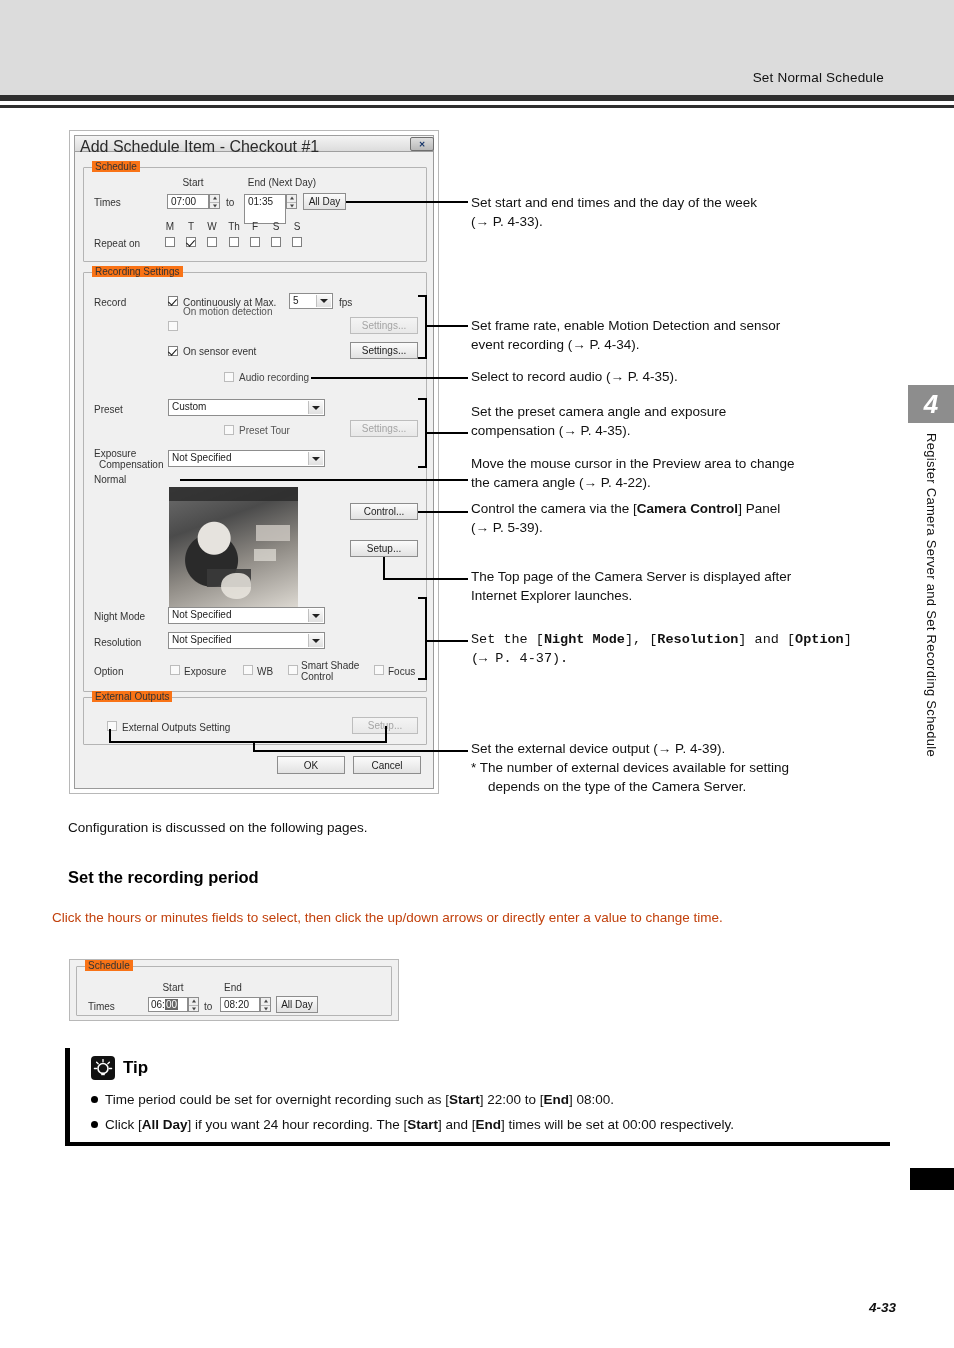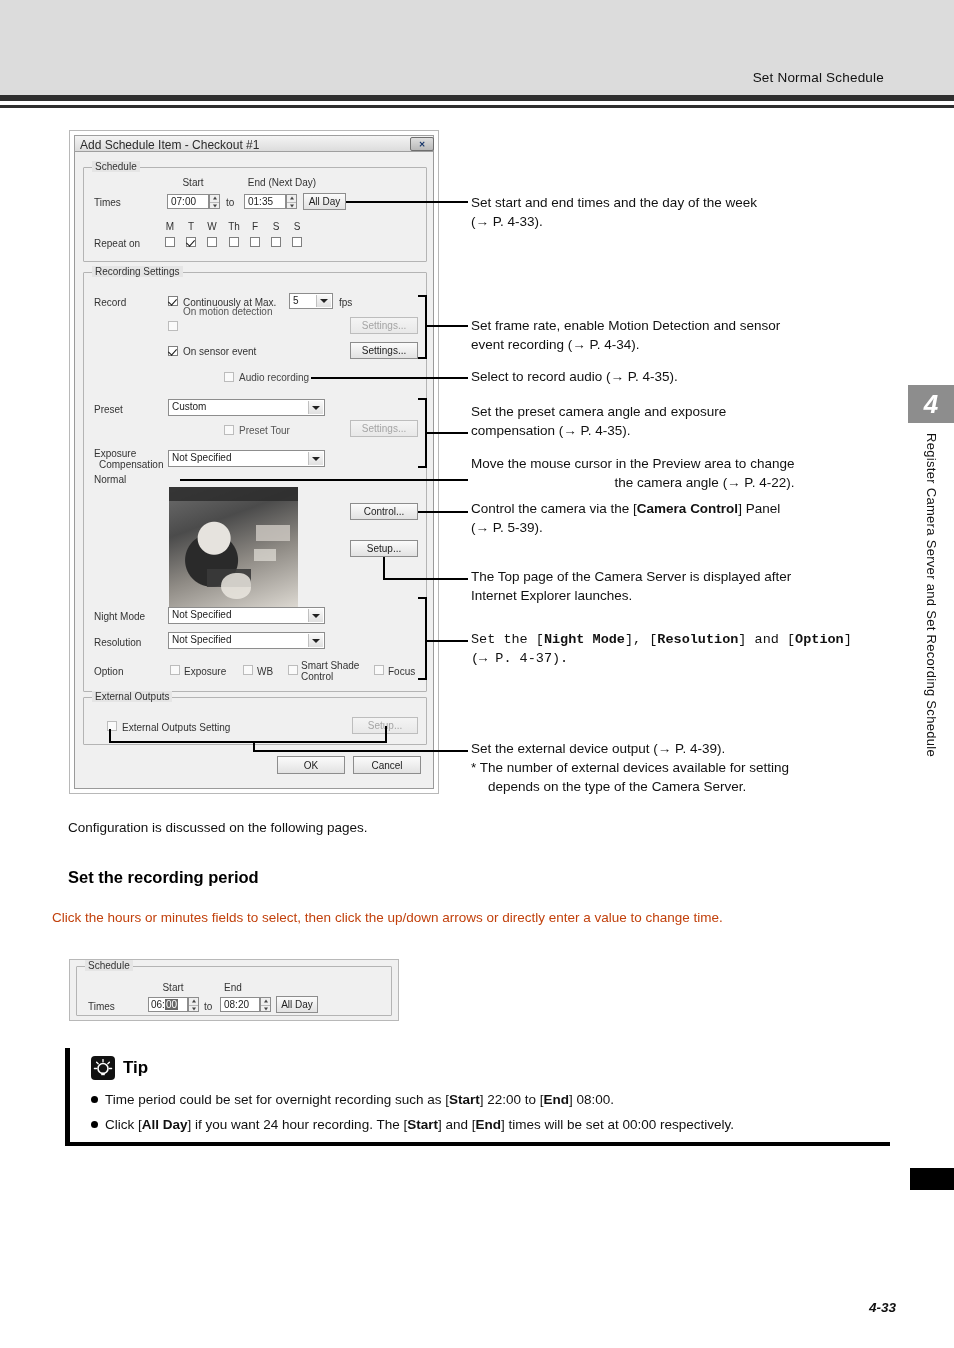--- a/index.html
+++ b/index.html
@@ -26,21 +26,21 @@
   #page-number{position:absolute;right:58px;top:1300px;font-size:13.5px;font-weight:bold;font-style:italic;color:#111;}
 
   
   #dialog-shot{position:absolute;left:69px;top:130px;width:370px;height:664px;background:#ffffff;
        border:1px solid #b8b8b8;box-sizing:border-box;}
   .dlg-inner{position:absolute;left:4px;top:4px;right:4px;bottom:4px;background:#f0f0f0;border:1px solid #9a9a9a;}
   #dlg-titlebar{position:absolute;left:0;top:0;right:0;height:18px;
        background:linear-gradient(#f4f4f4,#dedede);border-bottom:1px solid #c3c3c3;}
 
   .group{position:absolute;border:1px solid #b4b4b4;border-radius:1px;}
-  .group-title{position:absolute;top:-7px;left:8px;background:#e5e5e5;padding:0 3px;font-size:10px;color:#333;}
+  .group-title{position:absolute;top:-7px;left:8px;background:#f97316;padding:0 3px;font-size:10px;color:#333;}
 
   .lbl{position:absolute;font-size:10px;color:#333;white-space:nowrap;}
   .lbl-c{position:absolute;font-size:10px;color:#333;text-align:center;}
 
   .tfield{position:absolute;background:#fff;border:1px solid #8d8d8d;box-sizing:border-box;
        font-size:10px;color:#222;padding:1px 3px;}
   .spin{position:absolute;width:11px;border:1px solid #8d8d8d;box-sizing:border-box;background:#efefef;}
   .spin i{display:block;height:50%;position:relative;}
   .spin i:first-child{border-bottom:1px solid #b9b9b9;}
   .spin i:after{content:"";position:absolute;left:50%;top:50%;transform:translate(-50%,-50%);
@@ -118,37 +118,37 @@
   <div id="side-tab-num">4</div>
   <div id="side-tab-text">Register Camera Server and Set Recording Schedule</div>
 </div>
 <div id="corner-mark"></div>
 
 <div id="dialog-shot">
   <div class="dlg-inner"></div>
 </div>
 
 <div id="dlg-titlebar" style="position:absolute;left:74px;top:135px;width:360px;height:17px;background:linear-gradient(#f4f4f4,#dcdcdc);border:1px solid #9f9f9f;box-sizing:border-box;"></div>
-<div style="position:absolute;left:80px;top:138px;font-size:12px;color:#2b2b2b;">Add Schedule Item - Checkout #1</div>
+<div style="position:absolute;left:80px;top:138px;font-size:16px;color:#2b2b2b;">Add Schedule Item - Checkout #1</div>
 <div style="position:absolute;left:410px;top:137px;width:22px;height:12px;background:linear-gradient(#dedede,#b9b9b9);border:1px solid #6f6f6f;border-radius:2px;display:flex;align-items:center;justify-content:center;font-size:8px;color:#16356a;font-weight:bold;">✕</div>
 
 <div class="group" style="left:83px;top:167px;width:342px;height:93px;">
   <div class="group-title">Schedule</div>
 </div>
 <div class="lbl-c" style="left:163px;top:177px;width:60px;">Start</div>
 <div class="lbl-c" style="left:237px;top:177px;width:90px;">End (Next Day)</div>
 <div class="lbl" style="left:94px;top:197px;">Times</div>
 
 <div class="tfield" style="left:167px;top:194px;width:42px;height:15px;">07:00</div>
 <div class="spin" style="left:209px;top:194px;height:15px;">
     <i></i>
     <i></i>
   </div>
 <div class="lbl" style="left:226px;top:197px;">to</div>
-<div class="tfield" style="left:244px;top:194px;width:42px;height:15px;">01:35</div>
+<div class="tfield" style="left:244px;top:194px;width:42px;height:30px;">01:35</div>
 <div class="spin" style="left:286px;top:194px;height:15px;">
     <i></i>
     <i></i>
   </div>
 <div class="btn" style="left:303px;top:193px;width:43px;height:17px;">All Day</div>
 
 <div class="lbl" style="left:94px;top:238px;">Repeat on</div>
 <div class="lbl-c" style="left:163px;top:221px;width:14px;">M</div>
 <div class="lbl-c" style="left:184px;top:221px;width:14px;">T</div>
 <div class="lbl-c" style="left:205px;top:221px;width:14px;">W</div>
@@ -293,21 +293,21 @@
 
 <div class="note" style="left:471px;top:367px;">
   <div>Select to record audio (→ P. 4-35).</div>
 </div>
 
 <div class="note" style="left:471px;top:402px;">
   <div>Set the preset camera angle and exposure</div>
   <div>compensation (→ P. 4-35).</div>
 </div>
 
-<div class="note" style="left:471px;top:454px;text-align:right;">
+<div class="note" style="left:471px;top:454px;">
   <div>Move the mouse cursor in the Preview area to change</div>
   <div>the camera angle (→ P. 4-22).</div>
 </div>
 
 <div class="note" style="left:471px;top:499px;">
   <div><span>Control the camera via the [</span><b>Camera Control</b><span>] Panel</span></div>
   <div>(→ P. 5-39).</div>
 </div>
 
 <div class="note" style="left:471px;top:567px;">

